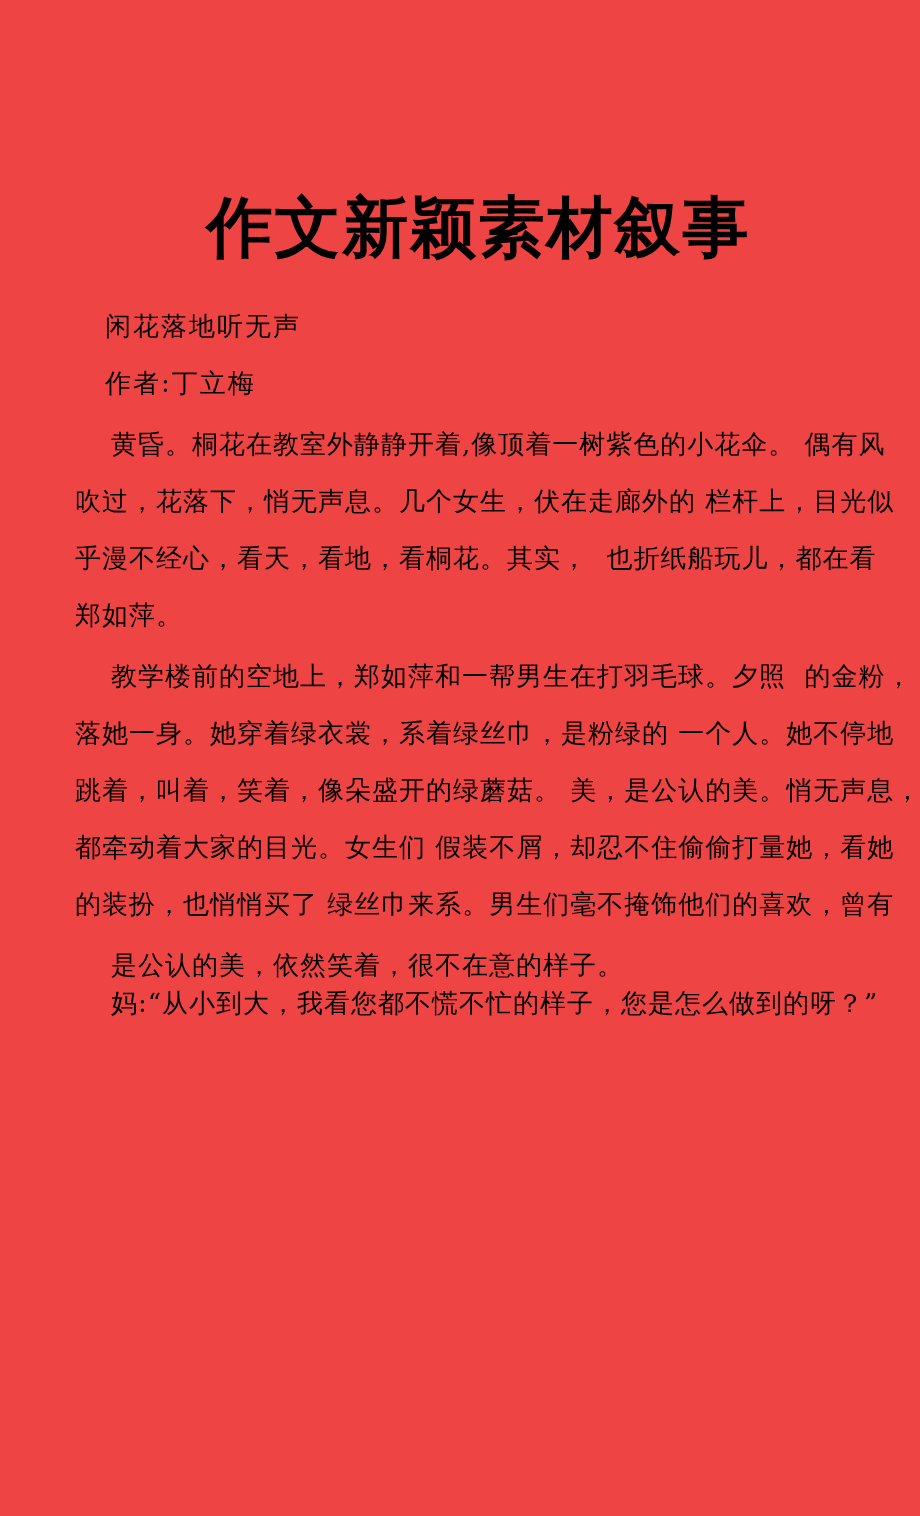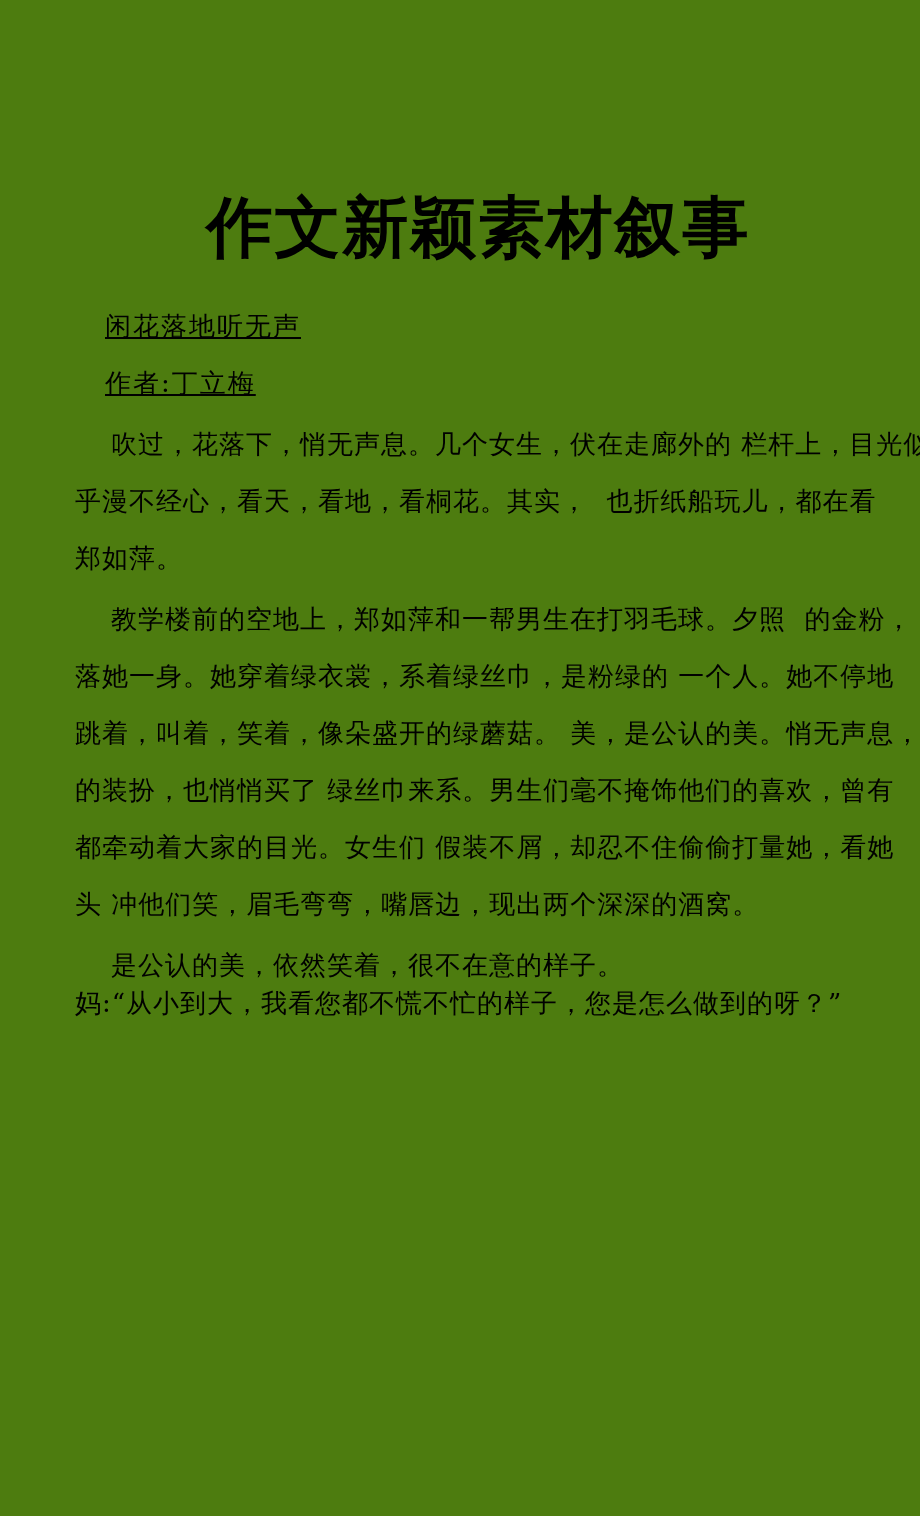--- a/index.html
+++ b/index.html
@@ -5,21 +5,21 @@
   html, body {
     margin: 0;
     padding: 0;
     background: #ffffff;
   }
   .page {
     position: relative;
     box-sizing: border-box;
     width: 920px;
     height: 1516px;
-    background: #4d7c0f;
+    background: #ef4444;
     color: #000000;
     padding: 185px 38px 0 75px;
     overflow: hidden;
     font-family: "DejaVu Serif", "Liberation Serif", serif;
   }
   .doc-title {
     margin: 0 0 29px 0;
     font-size: 66px;
     font-weight: 600;
     line-height: 84px;
@@ -29,55 +29,55 @@
   }
   .line {
     font-size: 26px;
     line-height: 57px;
     letter-spacing: 1px;
     white-space: pre;
   }
   .subhead {
     text-indent: 30px;
     letter-spacing: 2px;
-    text-decoration: underline;
   }
   .para {
     margin: 4px 0 0 0;
   }
   .para.indent .line:first-child {
     text-indent: 36px;
   }
   .para.tight {
     margin-top: -15px;
   }
   .para.tight .line {
     line-height: 40px;
+    margin-left: 36px;
   }
 </style>
 </head>
 <body>
 
 <div class="page">
   <h1 class="doc-title">作文新颖素材叙事</h1>
   <div class="line subhead">闲花落地听无声</div>
   <div class="line subhead">作者:丁立梅</div>
   <div id="paras">
       <div class="para indent">
+        <div class="line">黄昏。桐花在教室外静静开着,像顶着一树紫色的小花伞。 偶有风</div>
         <div class="line">吹过，花落下，悄无声息。几个女生，伏在走廊外的 栏杆上，目光似</div>
         <div class="line">乎漫不经心，看天，看地，看桐花。其实，  也折纸船玩儿，都在看</div>
         <div class="line">郑如萍。</div>
       </div>
       <div class="para indent">
         <div class="line">教学楼前的空地上，郑如萍和一帮男生在打羽毛球。夕照  的金粉，</div>
         <div class="line">落她一身。她穿着绿衣裳，系着绿丝巾，是粉绿的 一个人。她不停地</div>
         <div class="line">跳着，叫着，笑着，像朵盛开的绿蘑菇。 美，是公认的美。悄无声息，</div>
+        <div class="line">都牵动着大家的目光。女生们 假装不屑，却忍不住偷偷打量她，看她</div>
         <div class="line">的装扮，也悄悄买了 绿丝巾来系。男生们毫不掩饰他们的喜欢，曾有</div>
-        <div class="line">都牵动着大家的目光。女生们 假装不屑，却忍不住偷偷打量她，看她</div>
-        <div class="line">头 冲他们笑，眉毛弯弯，嘴唇边，现出两个深深的酒窝。</div>
       </div>
       <div class="para indent">
         <div class="line">是公认的美，依然笑着，很不在意的样子。</div>
       </div>
       <div class="para indent">
       </div>
       <div class="para tight">
         <div class="line">妈:“从小到大，我看您都不慌不忙的样子，您是怎么做到的呀？”</div>
       </div>
     </div>

